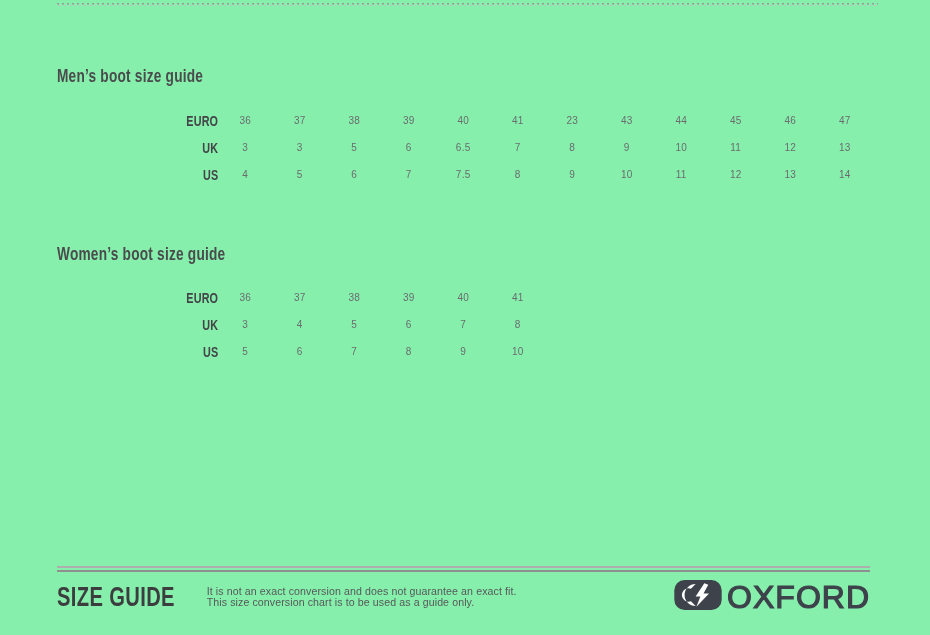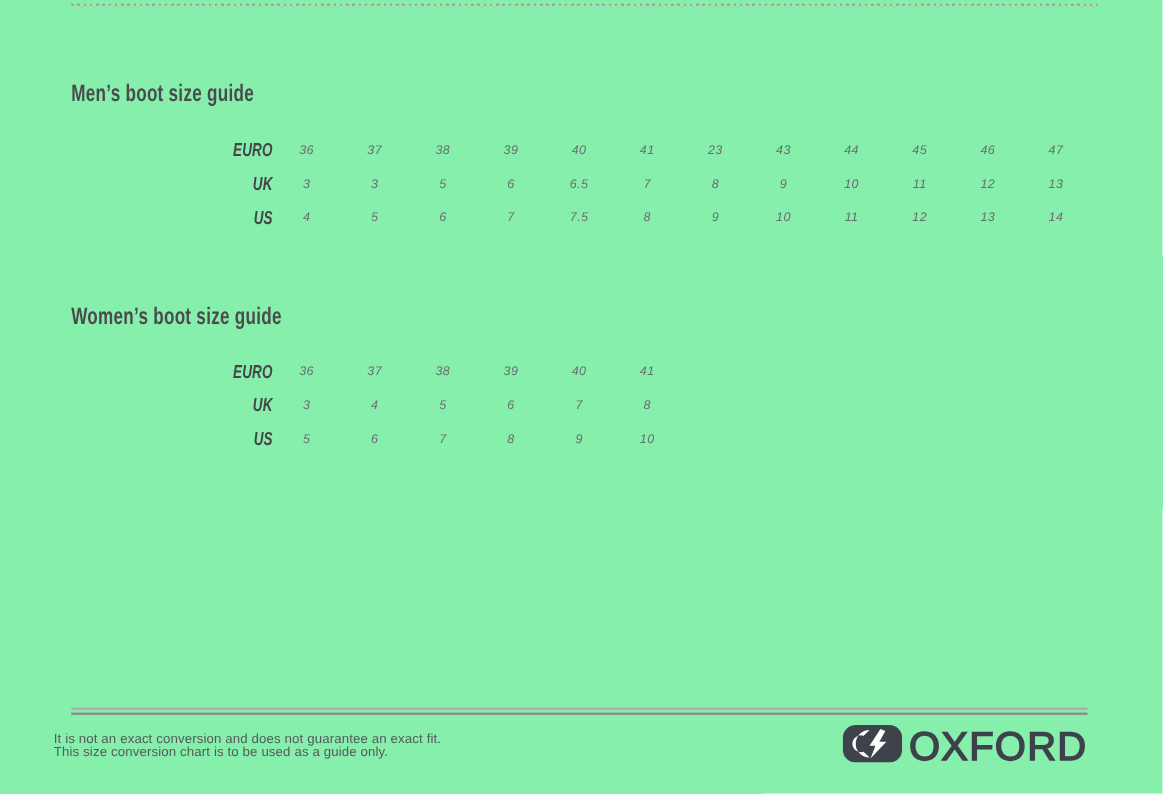--- a/index.html
+++ b/index.html
@@ -21,21 +21,21 @@
     background-repeat:repeat-x, repeat-x;
   }
   .cond{display:inline-block;transform:scaleX(0.72);transform-origin:0 50%;white-space:nowrap;}
   .cond-r{display:inline-block;transform:scaleX(0.72);transform-origin:100% 50%;white-space:nowrap;}
   .section-title{
     position:absolute;left:57px;
     font-size:19px;font-weight:bold;color:#4a4b4d;letter-spacing:.3px;
   }
   .title-mens{top:65px;}
   .title-womens{top:243px;}
-  .size-table{position:absolute;left:57px;font-style:italic;}
+  .size-table{position:absolute;left:57px;}
   .table-mens{top:107px;}
   .table-womens{top:284px;}
   .trow{display:flex;align-items:center;height:27px;}
   .tlabel{
     width:161px;text-align:right;
     font-size:15px;font-weight:bold;color:#434548;letter-spacing:.2px;
   }
   .tcell{
     width:54.5px;text-align:center;
     font-size:10px;color:#6a6c6f;letter-spacing:.3px;
@@ -154,20 +154,23 @@
         <div class="tcell">7</div>
         <div class="tcell">8</div>
         <div class="tcell">9</div>
         <div class="tcell">10</div>
       </div>
     </div>
 
   <div class="double-line"></div>
 
   <div class="footer">
+    <div class="footer-title">
+      <span class="cond">SIZE GUIDE</span>
+    </div>
     <div class="disclaimer">
       <div>It is not an exact conversion and does not guarantee an exact fit.</div>
       <div>This size conversion chart is to be used as a guide only.</div>
     </div>
     <div class="brand">
       <span>
         <svg width="48" height="30" viewBox="0 0 60 38" xmlns="http://www.w3.org/2000/svg">
           <rect x="0" y="0" width="60" height="38" rx="13" fill="#3d424b"></rect>
           <path d="M27 5 A 14 14 0 1 0 27 33 L 21 27 A 8.5 8.5 0 1 1 21 11 Z" fill="#ffffff"></path>
           <path d="M38 4 L 27 21 L 33 21 L 28 34 L 44 17 L 37 17 L 43 6 Z" fill="#ffffff"></path>

